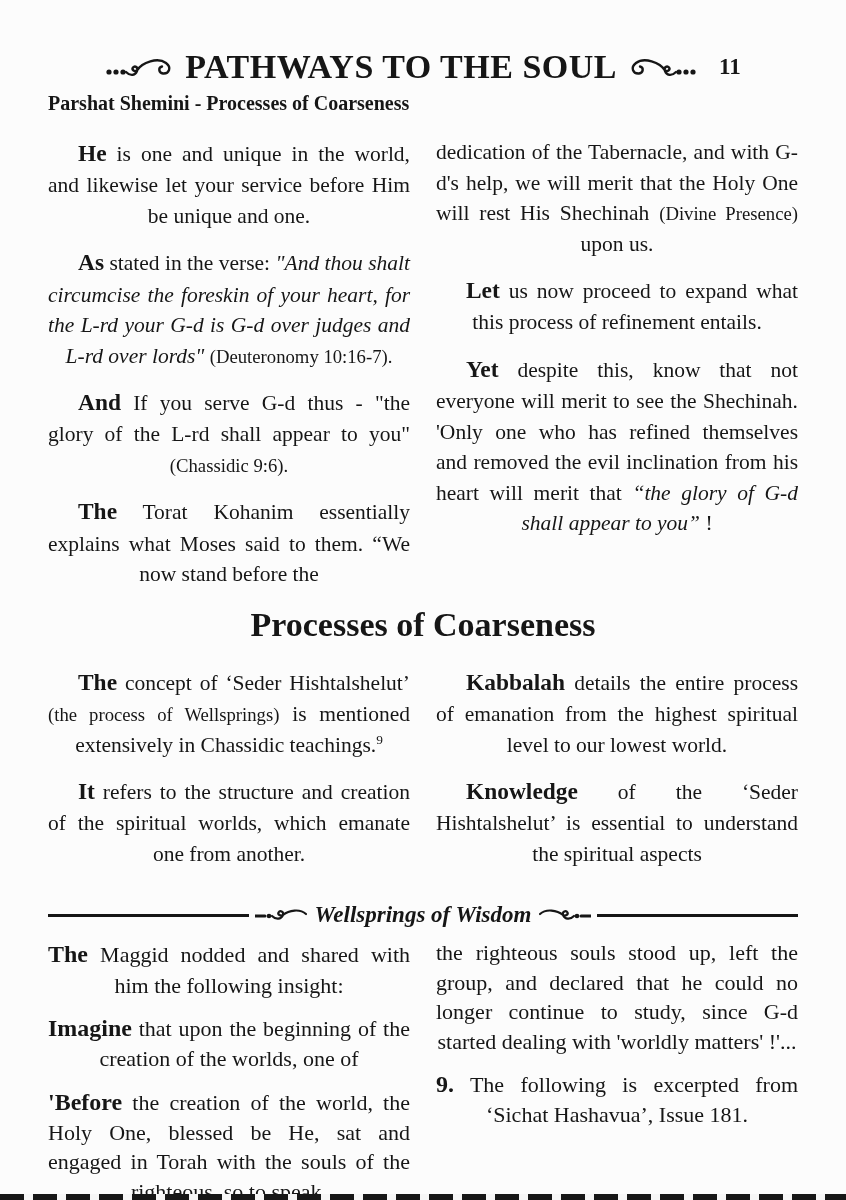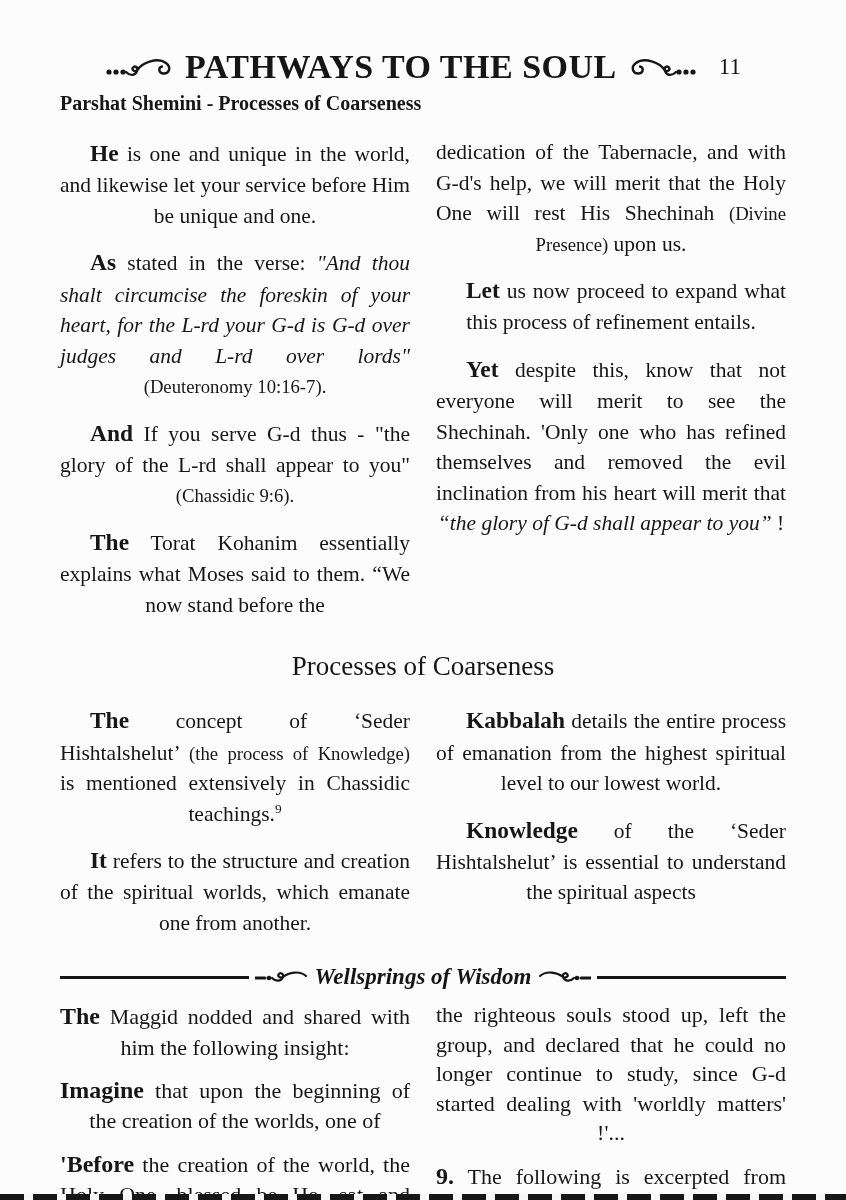--- a/index.html
+++ b/index.html
@@ -1,44 +1,44 @@
 <!DOCTYPE html>
 <html><head>
 <meta charset="utf-8">
 <style>
   html,body{margin:0;padding:0;}
   body{
     width:846px;height:1200px;position:relative;overflow:hidden;
     background:#fcfcfc;color:#161616;
     font-family:"Liberation Serif","DejaVu Serif",serif;
   }
-  .page{position:absolute;inset:0;padding:34px 60px 0;box-sizing:border-box;}
+  .page{position:absolute;inset:0;padding:34px 48px 0;box-sizing:border-box;}
 
   
   .header-row{display:flex;align-items:center;justify-content:center;margin-top:14px;}
   .title{font-size:34px;font-weight:bold;letter-spacing:.5px;white-space:nowrap;margin:0 10px;}
-  .page-num{font-size:23px;font-weight:normal;margin-left:22px;}
+  .page-num{font-size:23px;font-weight:bold;margin-left:22px;}
   .orn{flex:0 0 auto;display:block;}
   .orn.flip{transform:scaleX(-1);}
   .subtitle{text-align:left;font-size:20px;font-weight:bold;margin-top:6px;}
 
   
   .cols{display:grid;grid-template-columns:1fr 1fr;column-gap:26px;margin-top:22px;}
   .para{margin:0 0 15px;text-align:justify;text-align-last:center;
         font-size:21.5px;line-height:1.42;}
   .para.indent{text-indent:30px;}
   .seg-lead{font-weight:bold;font-size:1.09em;}
   .seg-italic{font-style:italic;}
   .seg-small{font-size:.87em;}
   sup.seg-sup{font-size:.62em;line-height:0;}
 
-  .section-heading{text-align:center;font-size:27px;font-weight:normal;margin:16px 0 14px;}
+  .section-heading{text-align:center;font-size:34px;font-weight:bold;margin:1px 0 14px;}
 
   
-  .divider{display:flex;align-items:center;margin-top:11px;}
+  .divider{display:flex;align-items:center;margin-top:18px;}
   .divider .rule{flex:1;height:3px;background:#161616;}
   .divider .mid{display:flex;align-items:center;margin:0 6px;}
   .divider-title{font-size:23px;font-weight:bold;font-style:italic;white-space:nowrap;margin:0 6px;}
 
   .wisdom{margin-top:10px;}
   .wisdom .para{font-size:22px;line-height:1.34;margin-bottom:12px;}
 
   
   .bottom-strip{position:absolute;left:0;right:0;bottom:0;height:6px;
     background:repeating-linear-gradient(90deg,#171717 0 24px,#f6f6f6 24px 33px);}
@@ -77,21 +77,21 @@
         <p class="para"><span class="seg-normal">dedication of the Tabernacle, and with G-d's help, we will merit that the Holy One will rest His Shechinah </span><span class="seg-small">(Divine Presence)</span><span class="seg-normal"> upon us.</span></p>
         <p class="para indent"><span class="seg-lead">Let</span><span class="seg-normal"> us now proceed to expand what this process of refinement entails.</span></p>
         <p class="para indent"><span class="seg-lead">Yet</span><span class="seg-normal"> despite this, know that not everyone will merit to see the Shechinah. 'Only one who has refined themselves and removed the evil inclination from his heart will merit that </span><span class="seg-italic">“the glory of G-d shall appear to you”</span><span class="seg-normal"> !</span></p>
       </div>
   </div>
 
   <div class="section-heading">Processes of Coarseness</div>
 
   <div class="cols">
     <div>
-        <p class="para indent"><span class="seg-lead">The</span><span class="seg-normal"> concept of ‘Seder Hishtalshelut’ </span><span class="seg-small">(the process of Knowledge)</span><span class="seg-normal"> is mentioned extensively in Chassidic teachings.</span><sup class="seg-sup">9</sup></p>
+        <p class="para indent"><span class="seg-lead">The</span><span class="seg-normal"> concept of ‘Seder Hishtalshelut’ </span><span class="seg-small">(the process of Wellsprings)</span><span class="seg-normal"> is mentioned extensively in Chassidic teachings.</span><sup class="seg-sup">9</sup></p>
         <p class="para indent"><span class="seg-lead">It</span><span class="seg-normal"> refers to the structure and creation of the spiritual worlds, which emanate one from another.</span></p>
       </div>
     <div>
         <p class="para indent"><span class="seg-lead">Kabbalah</span><span class="seg-normal"> details the entire process of emanation from the highest spiritual level to our lowest world.</span></p>
         <p class="para indent"><span class="seg-lead">Knowledge</span><span class="seg-normal"> of the ‘Seder Hishtalshelut’ is essential to understand the spiritual aspects</span></p>
       </div>
   </div>
 
   <div class="divider">
     <div class="rule"></div>

